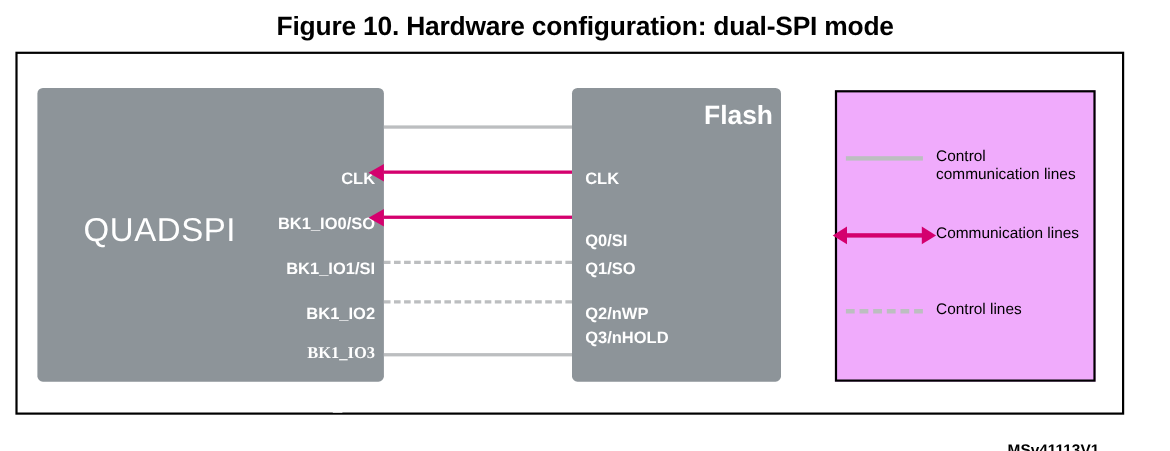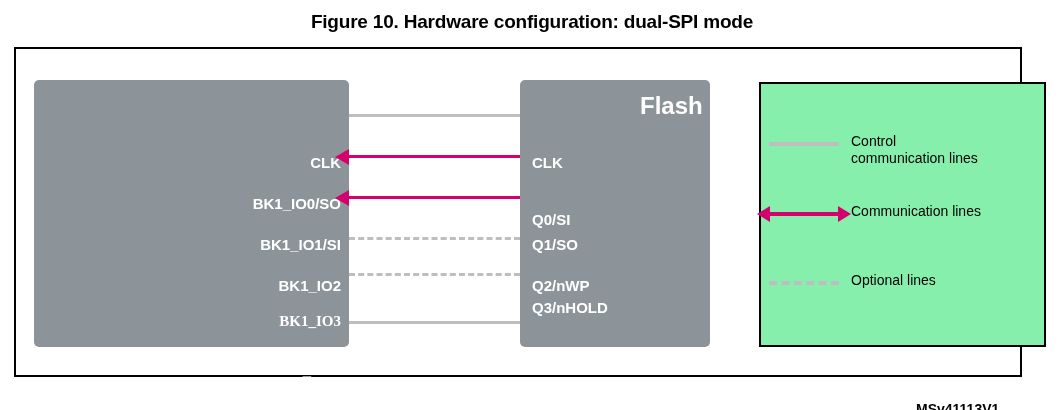--- a/index.html
+++ b/index.html
@@ -15,21 +15,21 @@
     font-family: "Liberation Sans", sans-serif;
     overflow: hidden;
   }
 
   #figure-title {
     position: absolute;
     left: 0;
     top: 11px;
     width: 1064px;
     text-align: center;
-    font-size: 19px;
+    font-size: 24px;
     font-weight: bold;
     color: #000000;
     letter-spacing: -0.2px;
     white-space: nowrap;
   }
 
   #figure-frame {
     position: absolute;
     left: 14px;
     top: 47px;
@@ -116,25 +116,25 @@
     border-bottom: 8px solid transparent;
   }
   .arrow-left  { border-right: 14px solid #d4006e; left: -14px; top: -6px; }
   .arrow-right { border-left: 14px solid #d4006e; right: -14px; top: -6px; }
 
   
   #legend-box {
     position: absolute;
     left: 743px;
     top: 33px;
-    width: 287px;
+    width: 237px;
     height: 265px;
     border: 2px solid #000000;
     box-sizing: border-box;
-    background: #86efac;
+    background: #f0abfc;
   }
   .legend-row { position: absolute; left: 0; width: 100%; }
   .legend-sample {
     position: absolute;
     left: 8px;
     width: 70px;
   }
   .legend-sample.solid   { height: 4px; background: #bcbec0; top: 0; }
   .legend-sample.dashed  { height: 0; border-top: 4px dashed #bcbec0; top: 0; }
   .legend-sample.comm    { height: 4px; background: #d4006e; top: 0; }
@@ -167,20 +167,21 @@
   }
 </style>
 </head>
 <body>
 
 <div id="figure-title">Figure 10. Hardware configuration: dual-SPI mode</div>
 
 <div id="figure-frame">
 
   <div class="chip-block" id="quadspi-block">
+    <div class="block-title" id="quadspi-title">QUADSPI</div>
 
     <div class="pin-label pin-left" style="top:75px;">CLK</div>
     <div class="pin-label pin-left" style="top:116px;">BK1_IO0/SO</div>
     <div class="pin-label pin-left" style="top:157px;">BK1_IO1/SI</div>
     <div class="pin-label pin-left" style="top:198px;">BK1_IO2</div>
     <div class="pin-label pin-left" style="top:234px;font-family:Liberation Serif, serif;">BK1_IO3</div>
     <div class="pin-label pin-left" style="top:282px;">BK1_nCS</div>
   </div>
 
   <div class="conn solid" style="top:65px;"></div>
@@ -221,20 +222,20 @@
     <div class="legend-row" id="legend-row-comm">
       <span class="legend-sample comm">
         <span class="arrow-head arrow-left"></span>
         <span class="arrow-head arrow-right"></span>
       </span>
       <span class="legend-text">Communication lines</span>
     </div>
 
     <div class="legend-row" id="legend-row-optional">
       <span class="legend-sample dashed"></span>
-      <span class="legend-text">Optional lines</span>
+      <span class="legend-text">Control lines</span>
     </div>
 
   </div>
 
   <div id="doc-id">MSv41113V1</div>
 
 </div>
 
 </body></html>

